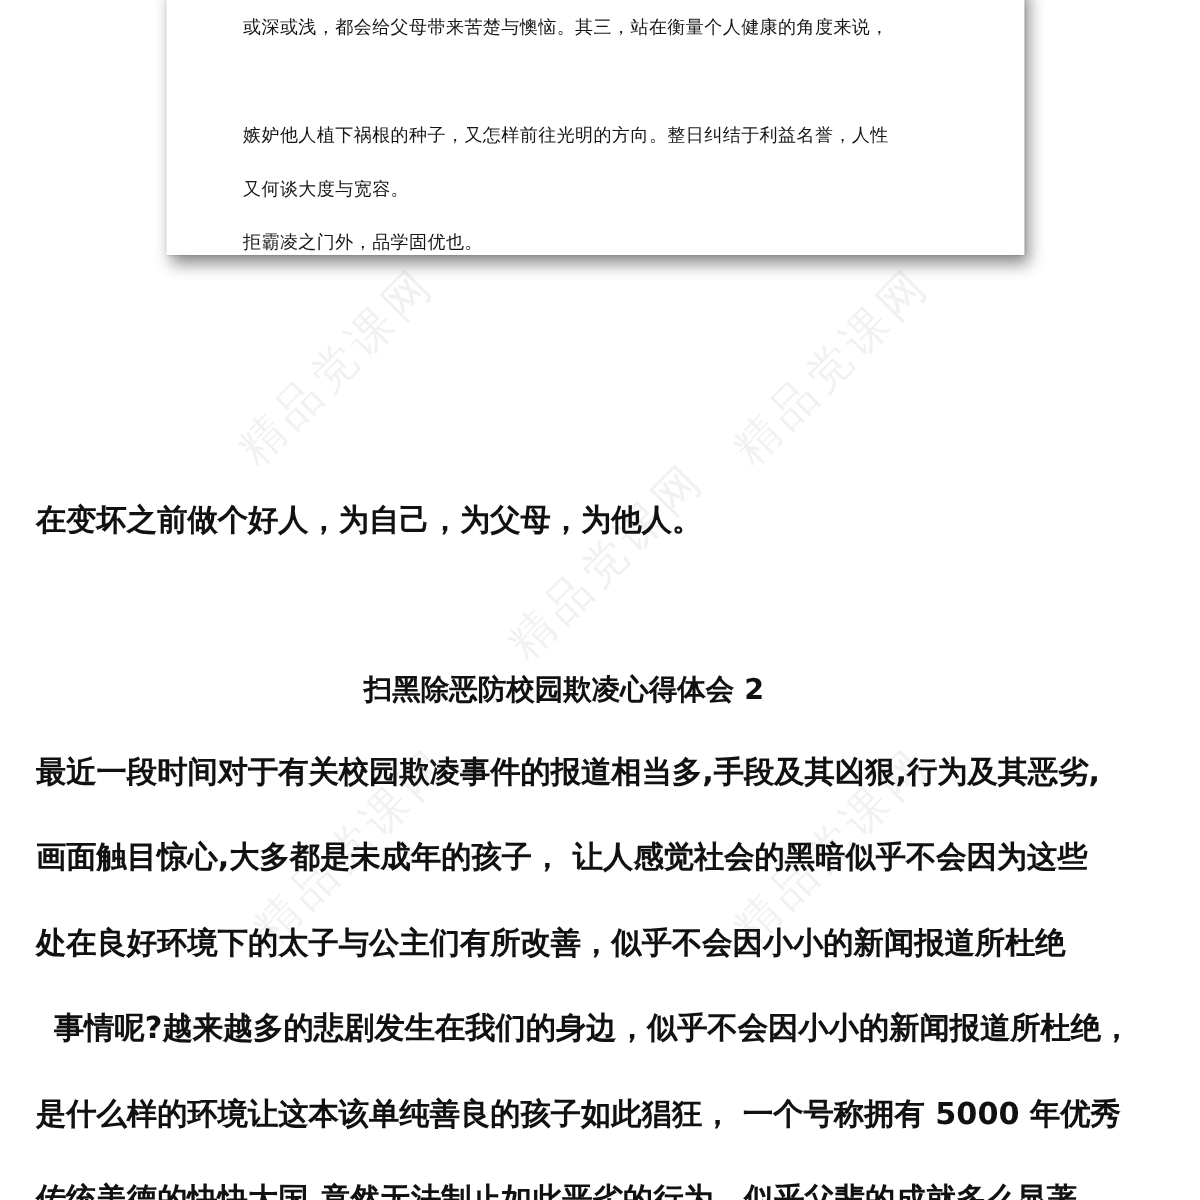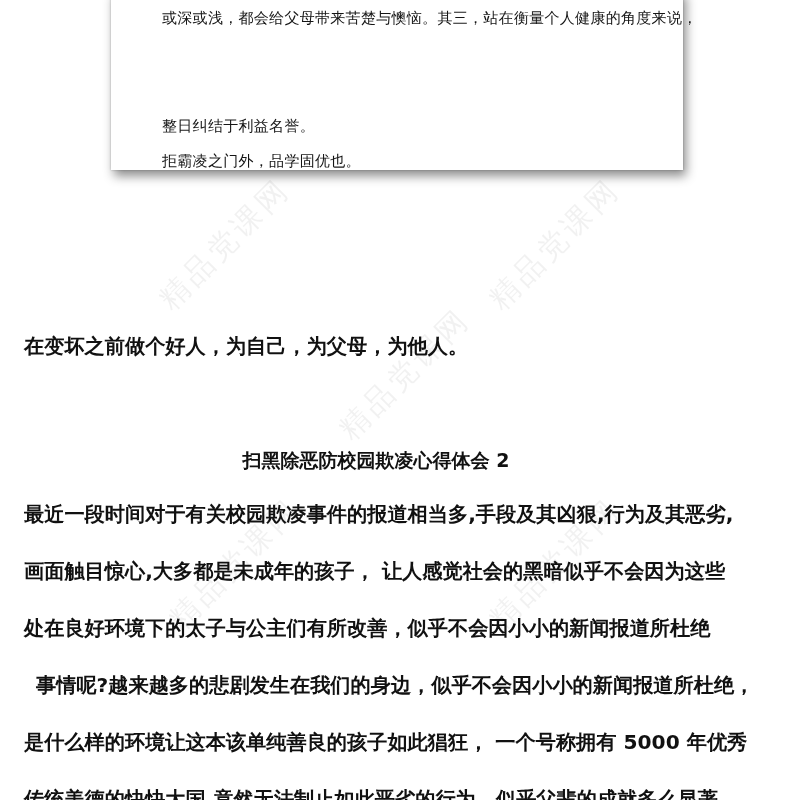--- a/index.html
+++ b/index.html
@@ -20,21 +20,21 @@
       left: 111px;
       top: -10px;
       width: 572px;
       height: 180px;
       background: #ffffff;
       box-shadow: 3px 6px 10px rgba(0,0,0,0.45), 0 0 2px rgba(0,0,0,0.25);
     }
     .card-line {
       position: absolute;
       left: 51px;
-      font-size: 15px;
+      font-size: 12px;
       line-height: 16px;
       white-space: nowrap;
       color: #151515;
       letter-spacing: 0.3px;
     }
     .body-line {
       position: absolute;
       left: 24px;
       font-size: 20.2px;
       line-height: 26px;
@@ -68,21 +68,22 @@
 <body>
 
 <div class="watermark" style="left:150px; top:290px;">精品党课网</div>
 <div class="watermark" style="left:480px; top:290px;">精品党课网</div>
 <div class="watermark" style="left:330px; top:420px;">精品党课网</div>
 <div class="watermark" style="left:160px; top:610px;">精品党课网</div>
 <div class="watermark" style="left:480px; top:610px;">精品党课网</div>
 
 <div class="card">
   <div class="card-line" style="top:20px;">或深或浅，都会给父母带来苦楚与懊恼。其三，站在衡量个人健康的角度来说，</div>
-  <div class="card-line" style="top:128px;">整日纠结于利益名誉。</div>
+  <div class="card-line" style="top:92px;">嫉妒他人植下祸根的种子，又怎样前往光明的方向。整日纠结于利益名誉，人性</div>
+  <div class="card-line" style="top:128px;">又何谈大度与宽容。</div>
   <div class="card-line" style="top:163px;">拒霸凌之门外，品学固优也。</div>
 </div>
 
 <div class="body-line" style="top:333px;">在变坏之前做个好人，为自己，为父母，为他人。</div>
 
 <div class="heading">扫黑除恶防校园欺凌心得体会 2</div>
 
 <div class="body-line" style="top:501px;">最近一段时间对于有关校园欺凌事件的报道相当多,手段及其凶狠,行为及其恶劣,</div>
 <div class="body-line" style="top:558px;">画面触目惊心,大多都是未成年的孩子， 让人感觉社会的黑暗似乎不会因为这些</div>
 <div class="body-line" style="top:615px;">处在良好环境下的太子与公主们有所改善，似乎不会因小小的新闻报道所杜绝</div>

